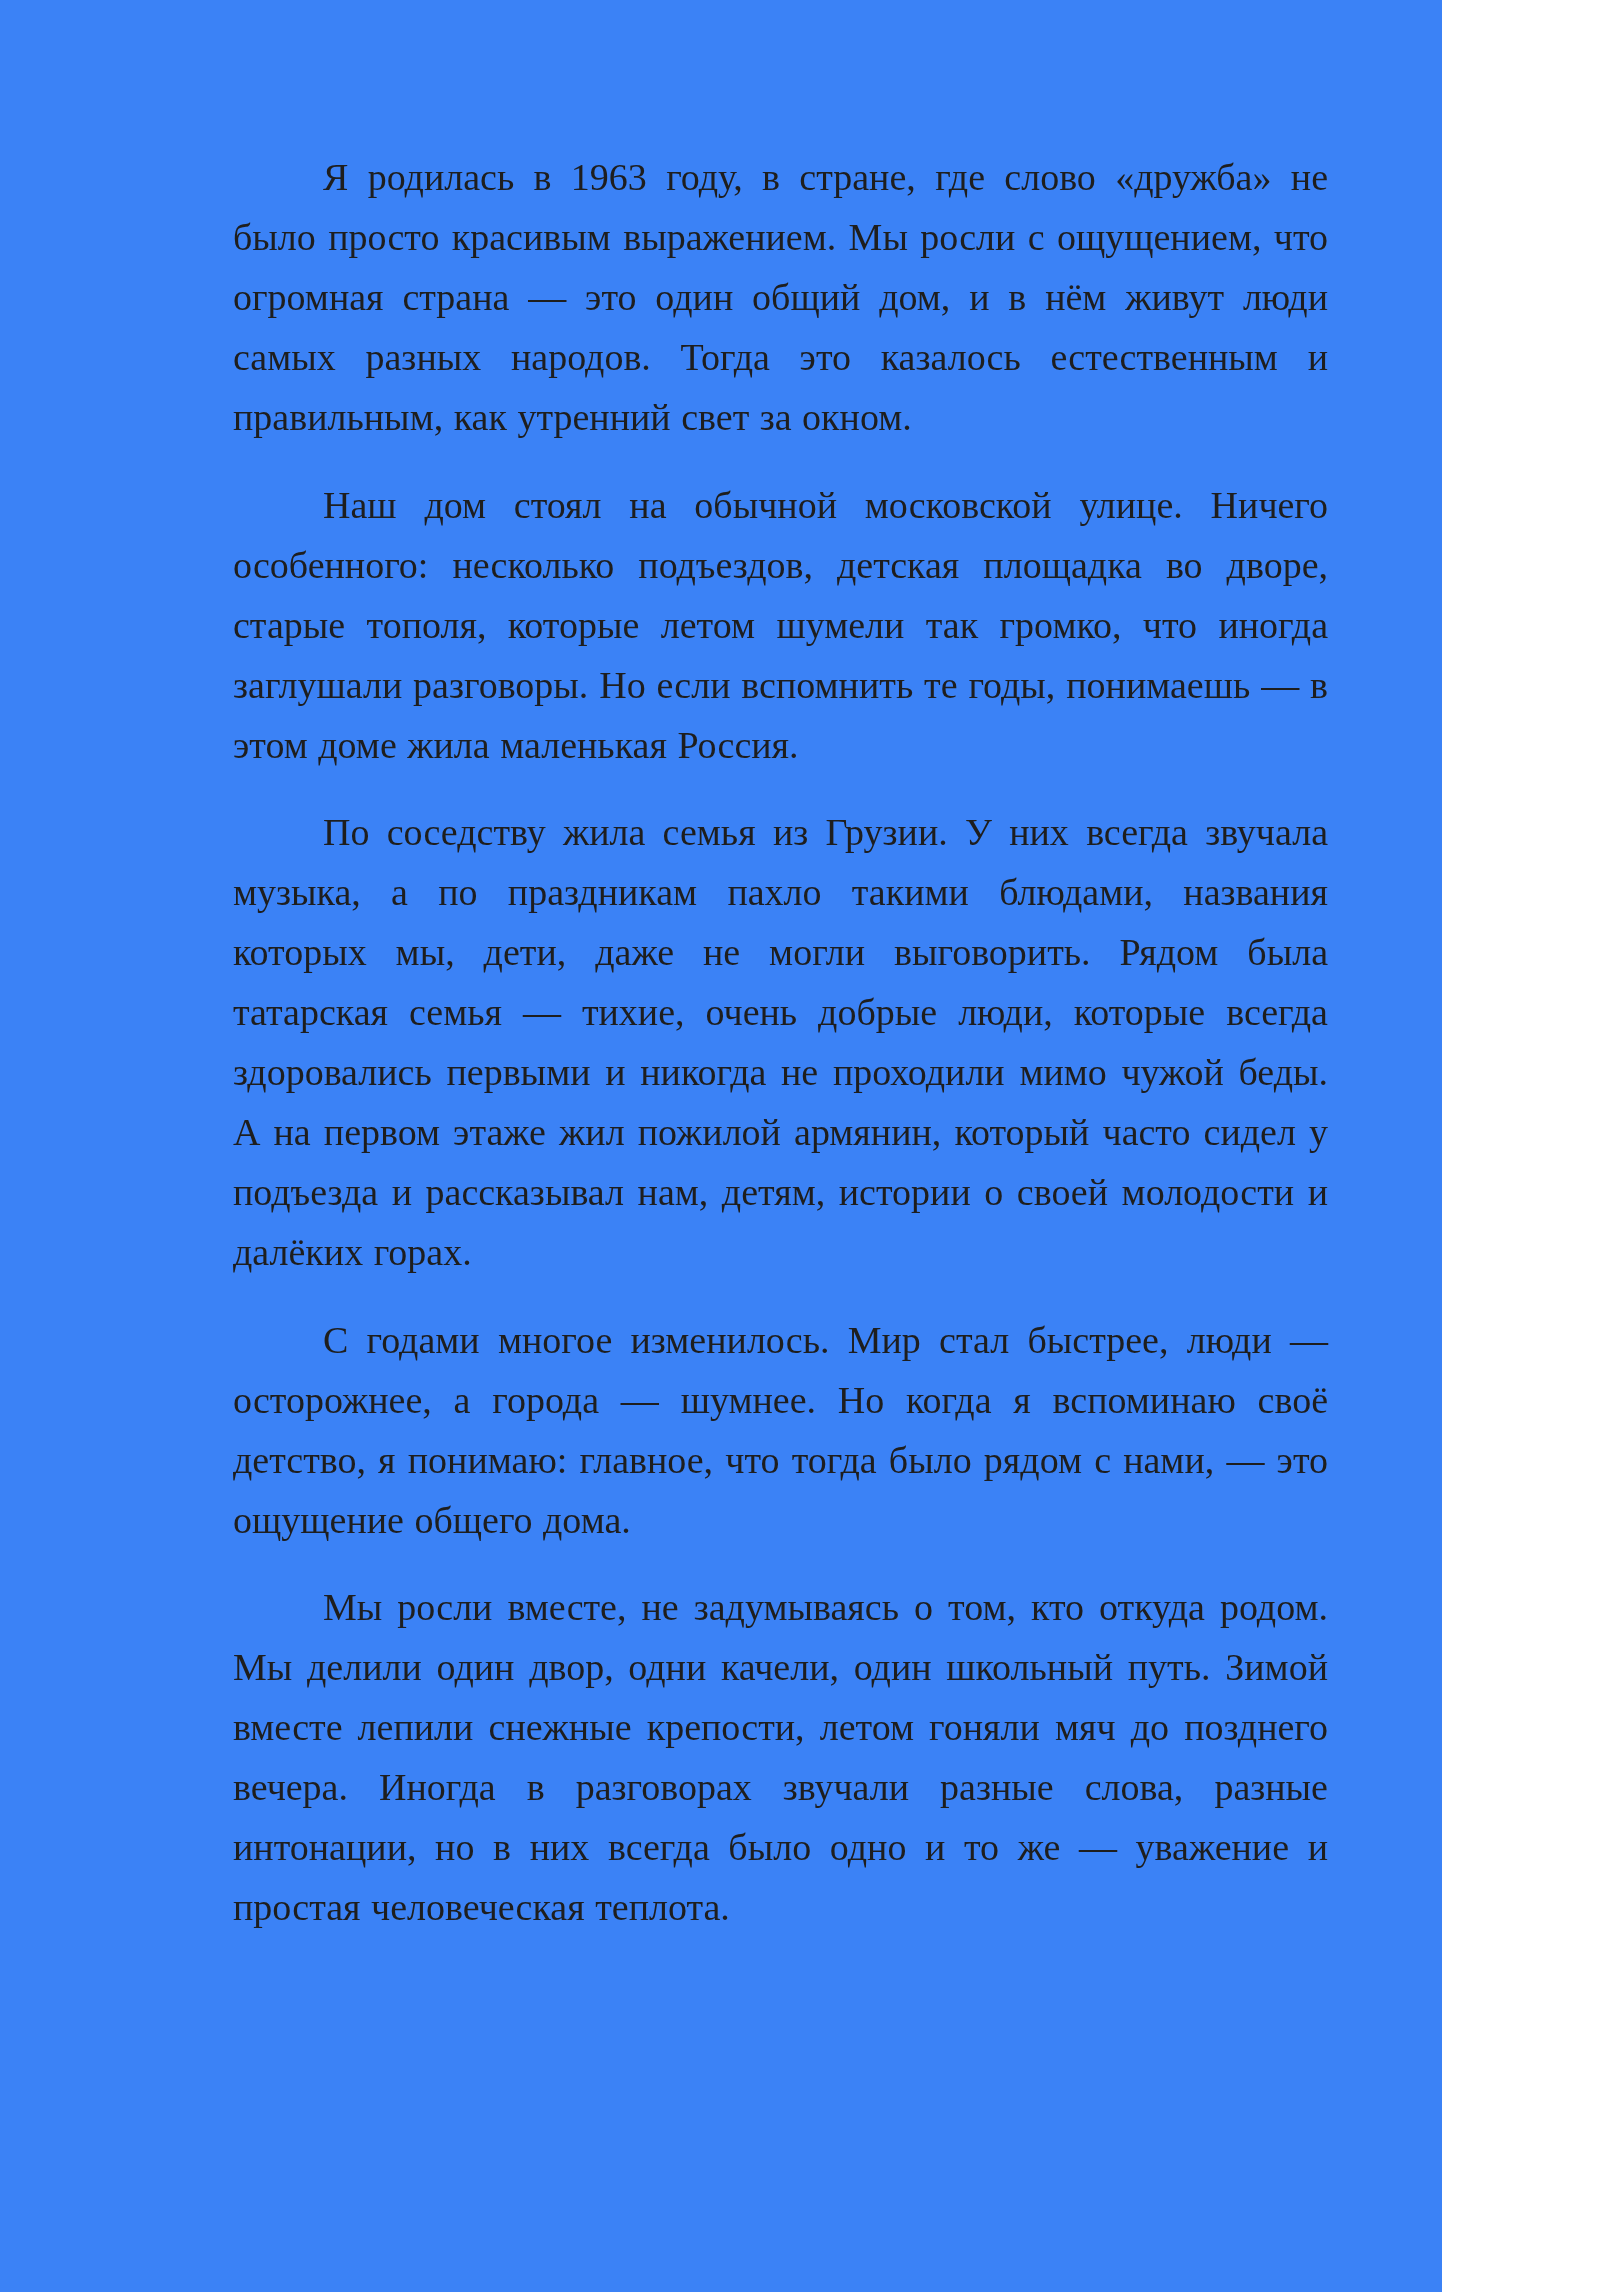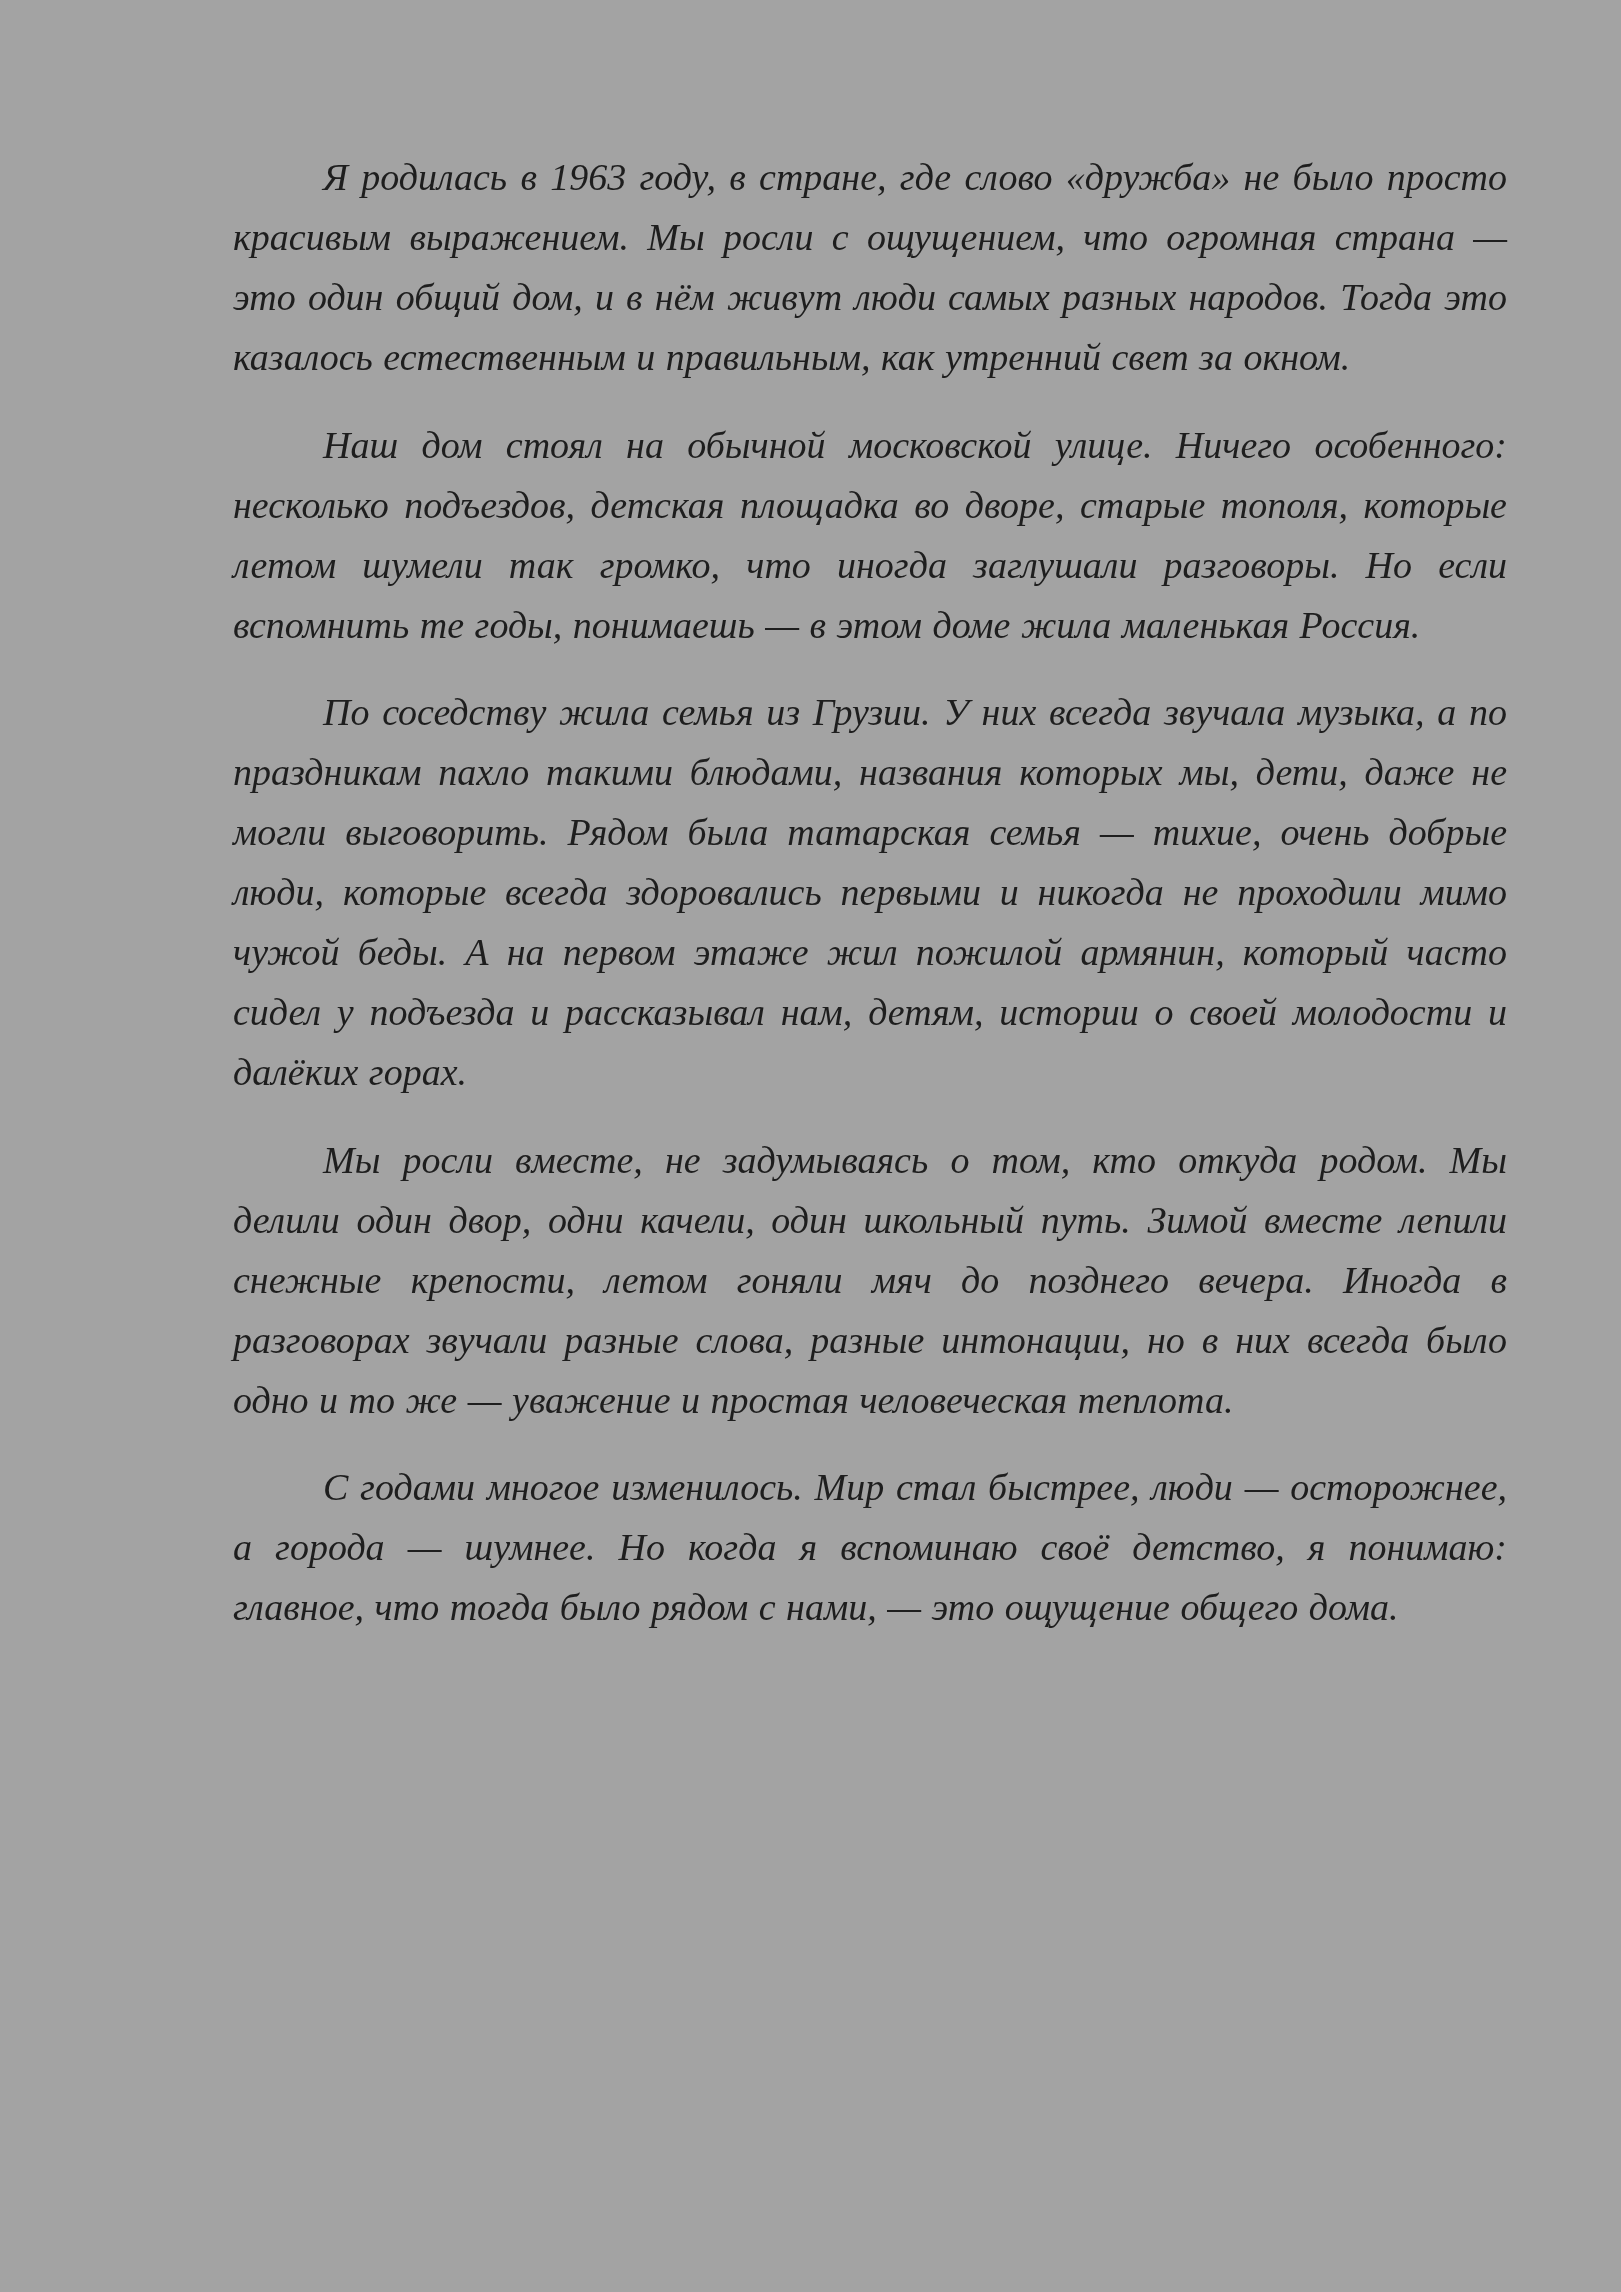--- a/index.html
+++ b/index.html
@@ -2,25 +2,24 @@
 <html lang="ru"><head>
 <meta charset="utf-8">
 <style>
   html, body {
     margin: 0;
     padding: 0;
     background: #ffffff;
   }
   .page {
     position: relative;
-    width: 1621px;
+    width: 1442px;
     height: 2293px;
-    background: #a3a3a3;
+    background: #3b82f6;
     overflow: hidden;
-    font-style: italic;
   }
   .text-block {
     position: absolute;
     top: 147px;
     left: 233px;
     right: 114px;
   }
   .text-block p {
     font-family: "Liberation Serif", "DejaVu Serif", serif;
     font-size: 38px;
@@ -33,17 +32,17 @@
   }
 </style>
 </head>
 <body>
 
 <div class="page">
   <div class="text-block">
     <p>Я родилась в 1963 году, в стране, где слово «дружба» не было просто красивым выражением. Мы росли с ощущением, что огромная страна — это один общий дом, и в нём живут люди самых разных народов. Тогда это казалось естественным и правильным, как утренний свет за окном.</p>
     <p>Наш дом стоял на обычной московской улице. Ничего особенного: несколько подъездов, детская площадка во дворе, старые тополя, которые летом шумели так громко, что иногда заглушали разговоры. Но если вспомнить те годы, понимаешь — в этом доме жила маленькая Россия.</p>
     <p>По соседству жила семья из Грузии. У них всегда звучала музыка, а по праздникам пахло такими блюдами, названия которых мы, дети, даже не могли выговорить. Рядом была татарская семья — тихие, очень добрые люди, которые всегда здоровались первыми и никогда не проходили мимо чужой беды. А на первом этаже жил пожилой армянин, который часто сидел у подъезда и рассказывал нам, детям, истории о своей молодости и далёких горах.</p>
+    <p>С годами многое изменилось. Мир стал быстрее, люди — осторожнее, а города — шумнее. Но когда я вспоминаю своё детство, я понимаю: главное, что тогда было рядом с нами, — это ощущение общего дома.</p>
     <p>Мы росли вместе, не задумываясь о том, кто откуда родом. Мы делили один двор, одни качели, один школьный путь. Зимой вместе лепили снежные крепости, летом гоняли мяч до позднего вечера. Иногда в разговорах звучали разные слова, разные интонации, но в них всегда было одно и то же — уважение и простая человеческая теплота.</p>
-    <p>С годами многое изменилось. Мир стал быстрее, люди — осторожнее, а города — шумнее. Но когда я вспоминаю своё детство, я понимаю: главное, что тогда было рядом с нами, — это ощущение общего дома.</p>
   </div>
 </div>
 
 
 </body></html>

